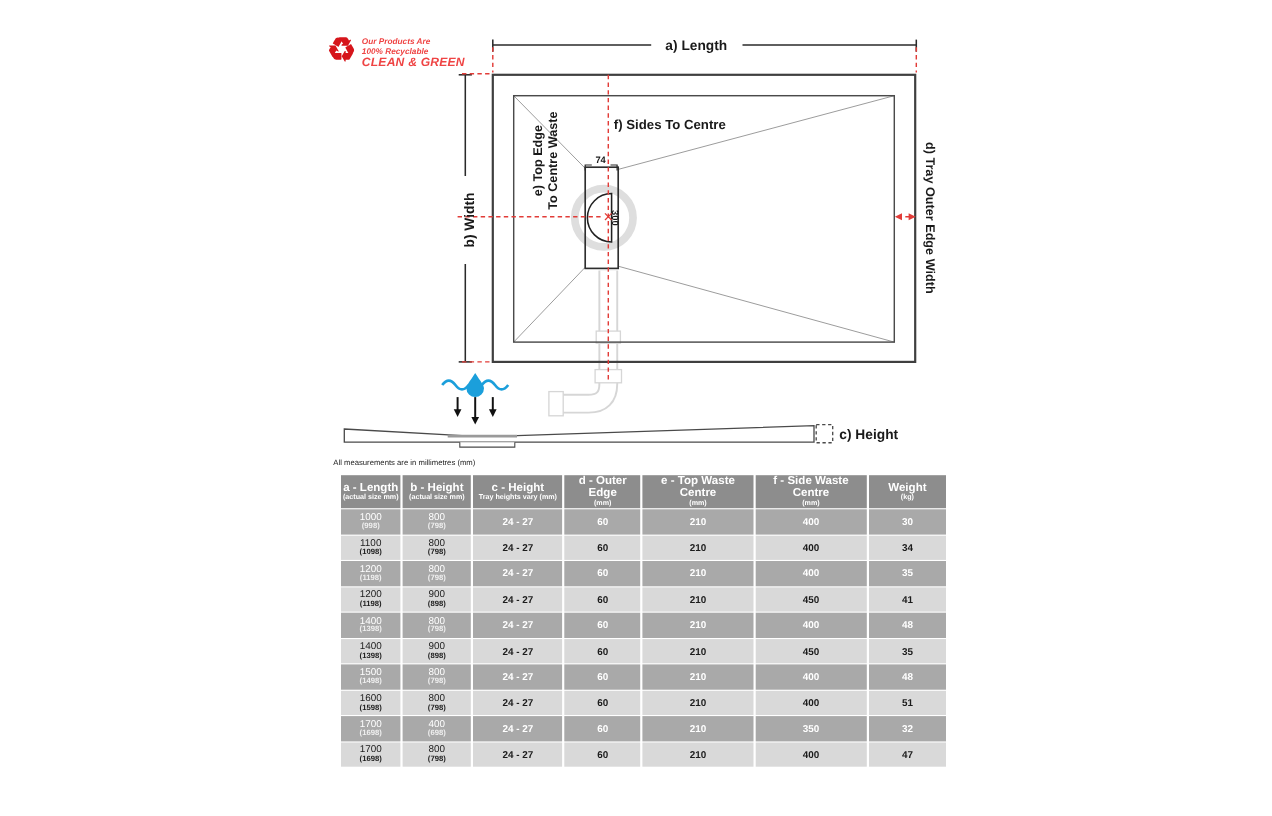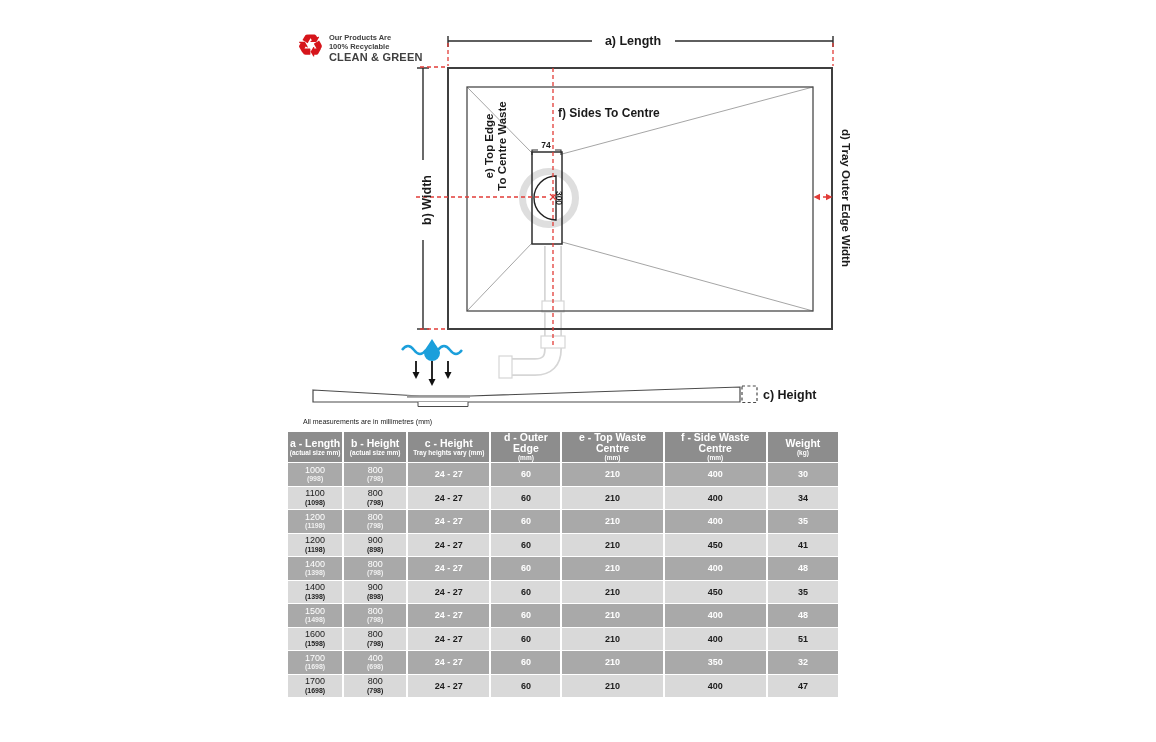--- a/index.html
+++ b/index.html
@@ -3,29 +3,29 @@
 <meta charset="utf-8">
 <style>
   html,body{margin:0;padding:0;background:#ffffff;}
   .canvas{position:relative;width:1156px;height:742px;background:#ffffff;overflow:hidden;
           font-family:"Liberation Sans",sans-serif;}
   .abs{position:absolute;}
 
   
   .logo{position:absolute;left:297px;top:31px;display:flex;align-items:flex-start;}
   .logo-icon{font-size:30px;line-height:30px;color:#d6151b;font-weight:bold;}
-  .logo-text{margin-left:5px;color:#404040;margin-top:3px;}
+  .logo-text{margin-left:5px;color:#ef4444;margin-top:3px;font-style:italic;}
   .logo-text .l1,.logo-text .l2{font-size:7.5px;font-weight:bold;line-height:8.5px;}
   .logo-text .l3{font-size:11px;font-weight:bold;line-height:12px;letter-spacing:.2px;}
 
   
   .note{position:absolute;left:303px;top:418px;font-size:7px;color:#1a1a1a;}
 
   
-  table.spec{position:absolute;left:286px;top:431px;width:554px;border-collapse:separate;
+  table.spec{position:absolute;left:308px;top:431px;width:554px;border-collapse:separate;
              border-spacing:2px 1.5px;table-layout:fixed;}
   table.spec th,table.spec td{padding:0;text-align:center;vertical-align:middle;overflow:hidden;}
   table.spec th{background:#8d8d8d;color:#ffffff;height:28px;}
   .hl{font-size:10.5px;font-weight:bold;line-height:11px;}
   .hs{font-size:6.5px;font-weight:bold;line-height:8px;}
   table.spec td{height:22.5px;font-size:9px;font-weight:bold;}
   tbody tr:nth-child(odd) td{background:#a9a9a9;color:#ffffff;}
   tbody tr:nth-child(even) td{background:#d9d9d9;color:#1c1c1c;}
   .v{font-size:9px;font-weight:normal;line-height:9.5px;}
   .s{font-size:7px;font-weight:bold;line-height:8px;}

